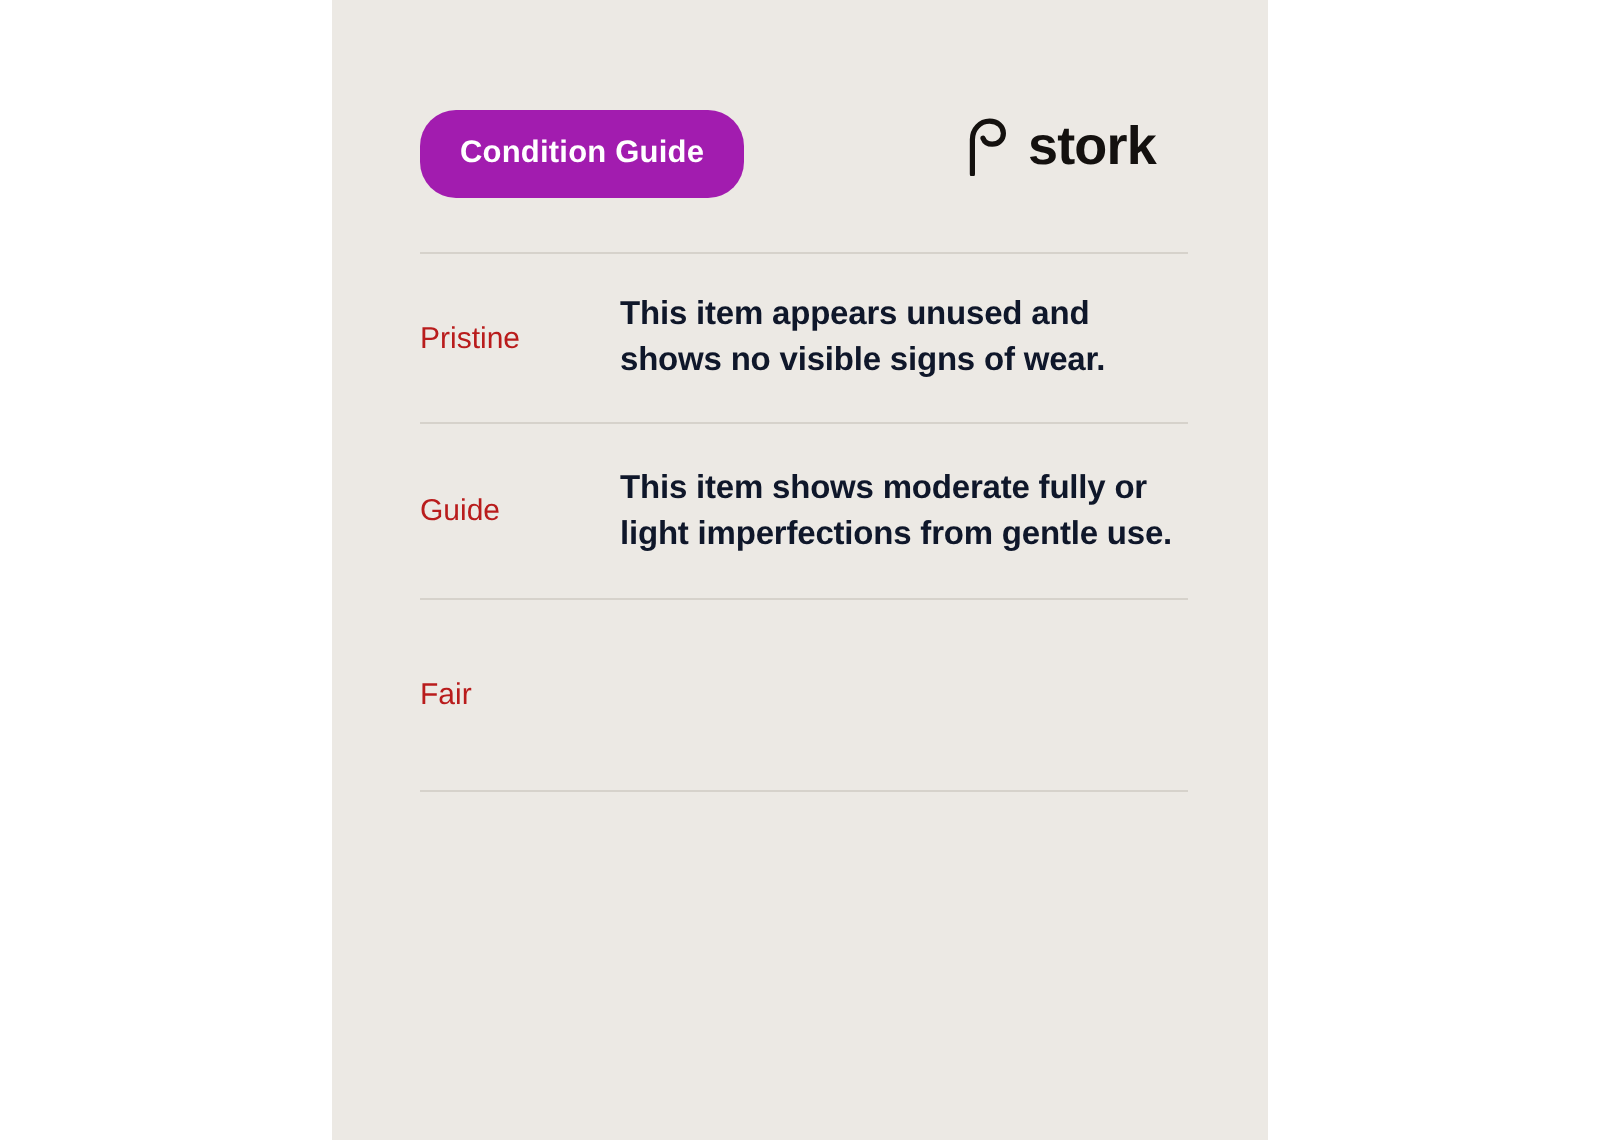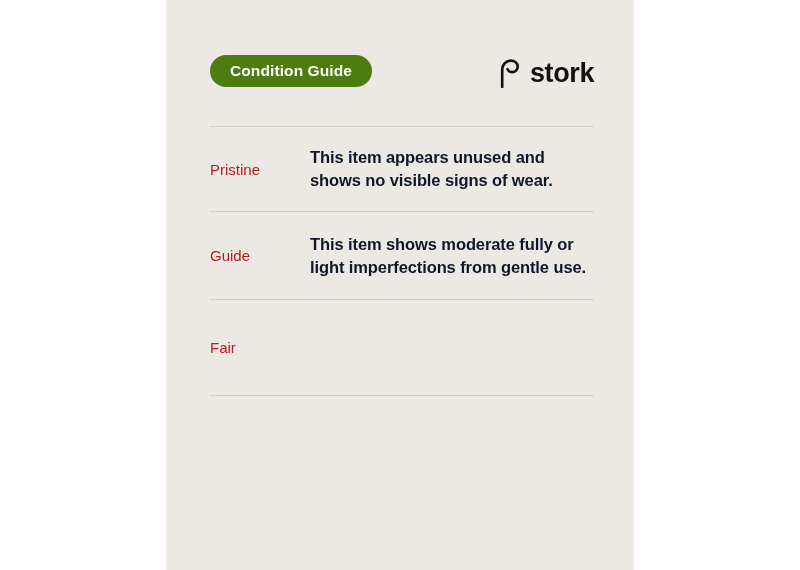--- a/index.html
+++ b/index.html
@@ -42,38 +42,38 @@
     left: 0;
     top: 55px;
     width: 384px;
     height: 38px;
   }
 
   #condition-pill {
     position: absolute;
     left: 0;
     top: 0;
-    height: 32px;
+    height: 44px;
     padding: 8px 20px;
     border-radius: 18px;
-    background: #4d7c0f;
+    background: #a21caf;
     color: #ffffff;
     font-size: 15.5px;
     font-weight: bold;
     letter-spacing: 0.1px;
     display: flex;
     align-items: center;
     justify-content: center;
     box-sizing: border-box;
     white-space: nowrap;
   }
 
   #brand {
     position: absolute;
-    right: 0;
+    right: 16px;
     top: 0;
     height: 36px;
     display: flex;
     align-items: center;
     gap: 9px;
   }
 
   #brand-mark {
     width: 22px;
     height: 30px;

